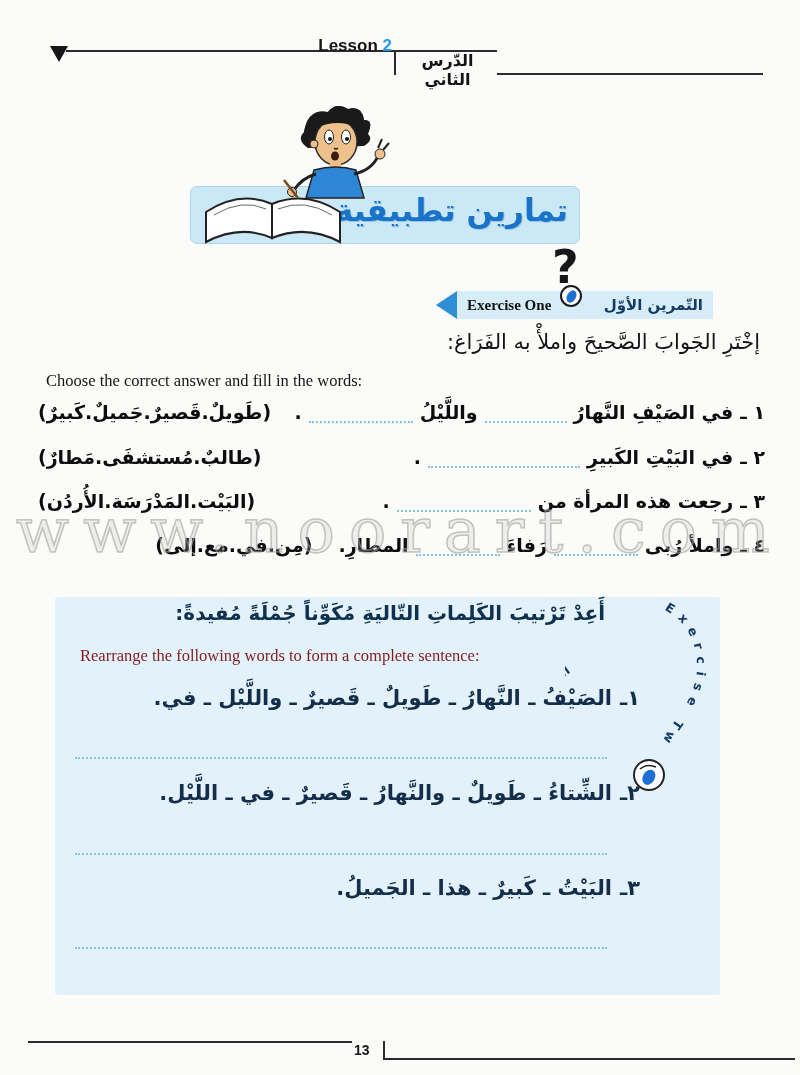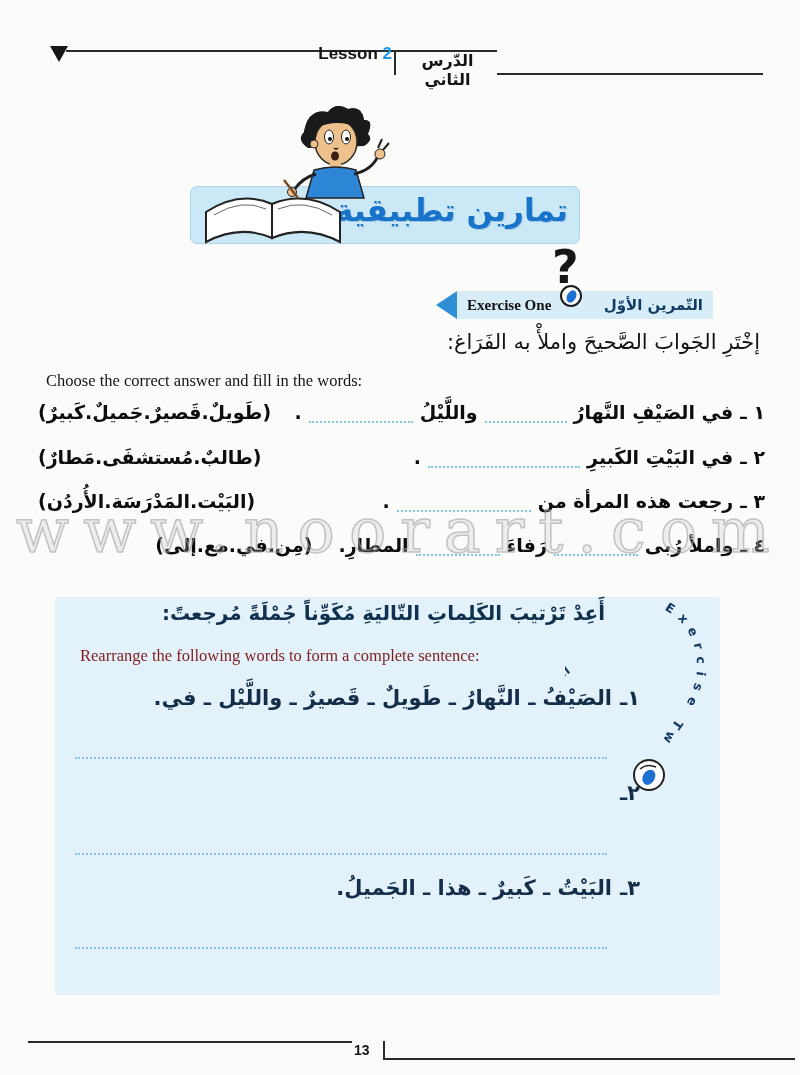--- a/index.html
+++ b/index.html
@@ -5,21 +5,21 @@
   html,body{margin:0;padding:0;}
   body{width:800px;height:1075px;background:#fbfbf9;font-family:"DejaVu Sans",sans-serif;overflow:hidden;}
   #page{position:relative;width:800px;height:1075px;}
   .abs{position:absolute;}
   .rule{background:#2b2b2b;height:2px;}
   .ar{direction:rtl;unicode-bidi:embed;font-family:"DejaVu Sans",sans-serif;}
   .en-serif{font-family:"Liberation Serif","DejaVu Serif",serif;}
 
   
   #page-tri{left:50px;top:46px;width:0;height:0;border-left:9px solid transparent;border-right:9px solid transparent;border-top:16px solid #161616;}
-  #lesson{left:296px;top:44px;width:96px;text-align:right;font-family:"Liberation Sans",sans-serif;font-weight:bold;font-size:17px;color:#141414;}
+  #lesson{left:296px;top:36px;width:96px;text-align:right;font-family:"Liberation Sans",sans-serif;font-weight:bold;font-size:17px;color:#141414;}
   #lesson .num{color:#1f98e8;}
   #lesson-ar{left:398px;top:51px;width:99px;text-align:center;font-weight:bold;font-size:16px;color:#141414;}
 
   
   #banner{left:190px;top:186px;width:388px;height:56px;background:#cae8f6;border:1px solid #aed5ea;border-radius:7px;}
   #banner-title{left:338px;top:192px;width:230px;text-align:center;font-size:31px;font-weight:bold;color:#1973c8;text-shadow:1px 1px 0 #9cc4e4;white-space:nowrap;}
 
   
   #ex1-tri{left:436px;top:291px;width:0;height:0;border-top:14px solid transparent;border-bottom:14px solid transparent;border-right:21px solid #2f8fd6;}
   #ex1-strip{left:457px;top:291px;width:256px;height:28px;background:#d6ecf7;display:flex;align-items:center;justify-content:space-between;padding:7px 10px;box-sizing:border-box;gap:42px;}
@@ -150,31 +150,32 @@
       <span>رَفاءَ</span>
       <span class="blank" style="width:84px;"></span>
       <span>المطارِ.</span>
     </span>
     <span class="opts">(مِن.في.مع.إلى)</span>
   </div>
 
   <div class="abs" id="watermark">www.noorart.com</div>
 
   <div class="abs" id="ex2-box"></div>
-  <div class="abs ar" id="ex2-instr-ar">أَعِدْ تَرْتيبَ الكَلِماتِ التّاليَةِ مُكَوِّناً جُمْلَةً مُرجعتً:</div>
+  <div class="abs ar" id="ex2-instr-ar">أَعِدْ تَرْتيبَ الكَلِماتِ التّاليَةِ مُكَوِّناً جُمْلَةً مُفيدةً:</div>
   <div class="abs en-serif" id="ex2-instr-en">Rearrange the following words to form a complete sentence:</div>
 
   <div class="abs ex2-item" style="top:686px;">
     <span>١ـ</span>
     <span>الصَيْفُ ـ النَّهارُ ـ طَويلٌ ـ قَصيرٌ ـ واللَّيْل ـ في.</span>
   </div>
   <div class="abs ans-line" style="top:755px;"></div>
 
   <div class="abs ex2-item" style="top:781px;">
     <span>٢ـ</span>
+    <span>الشِّتاءُ ـ طَويلٌ ـ والنَّهارُ ـ قَصيرٌ ـ في ـ اللَّيْل.</span>
   </div>
   <div class="abs ans-line" style="top:851px;"></div>
 
   <div class="abs ex2-item" style="top:876px;">
     <span>٣ـ</span>
     <span>البَيْتُ ـ كَبيرٌ ـ هذا ـ الجَميلُ.</span>
   </div>
   <div class="abs ans-line" style="top:945px;"></div>
 
   <svg class="abs" style="left:565px;top:588px;" width="160" height="215" viewBox="0 0 160 215">

